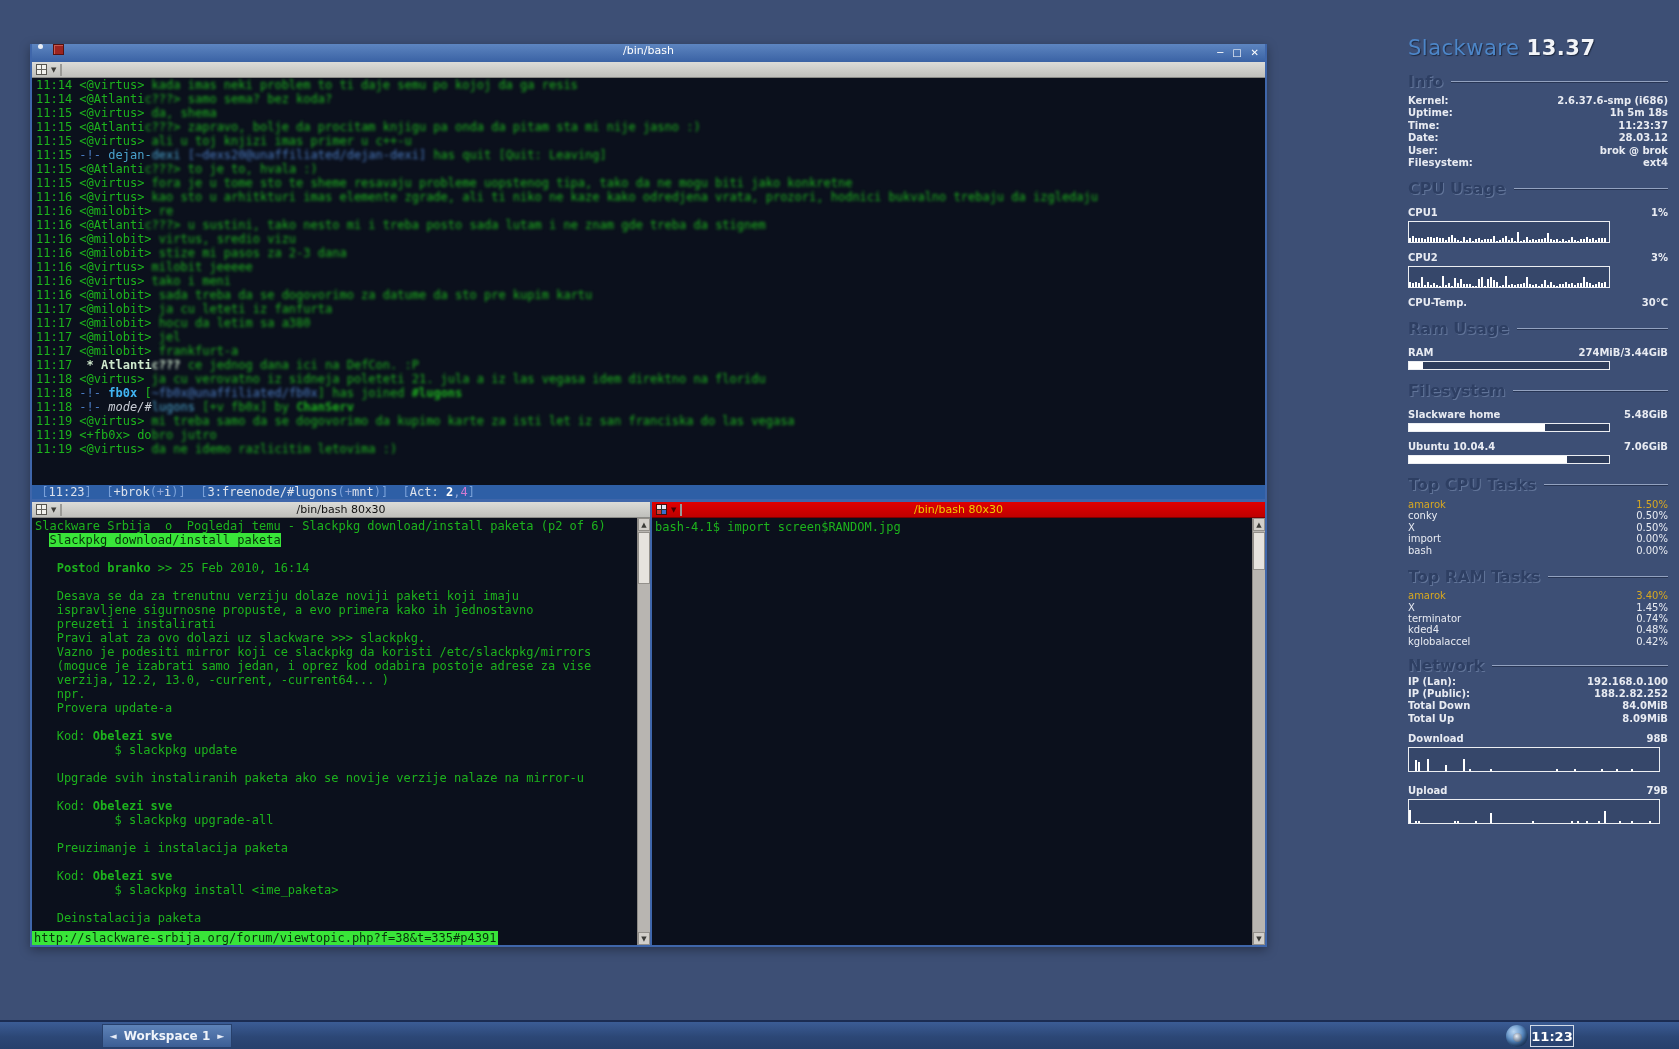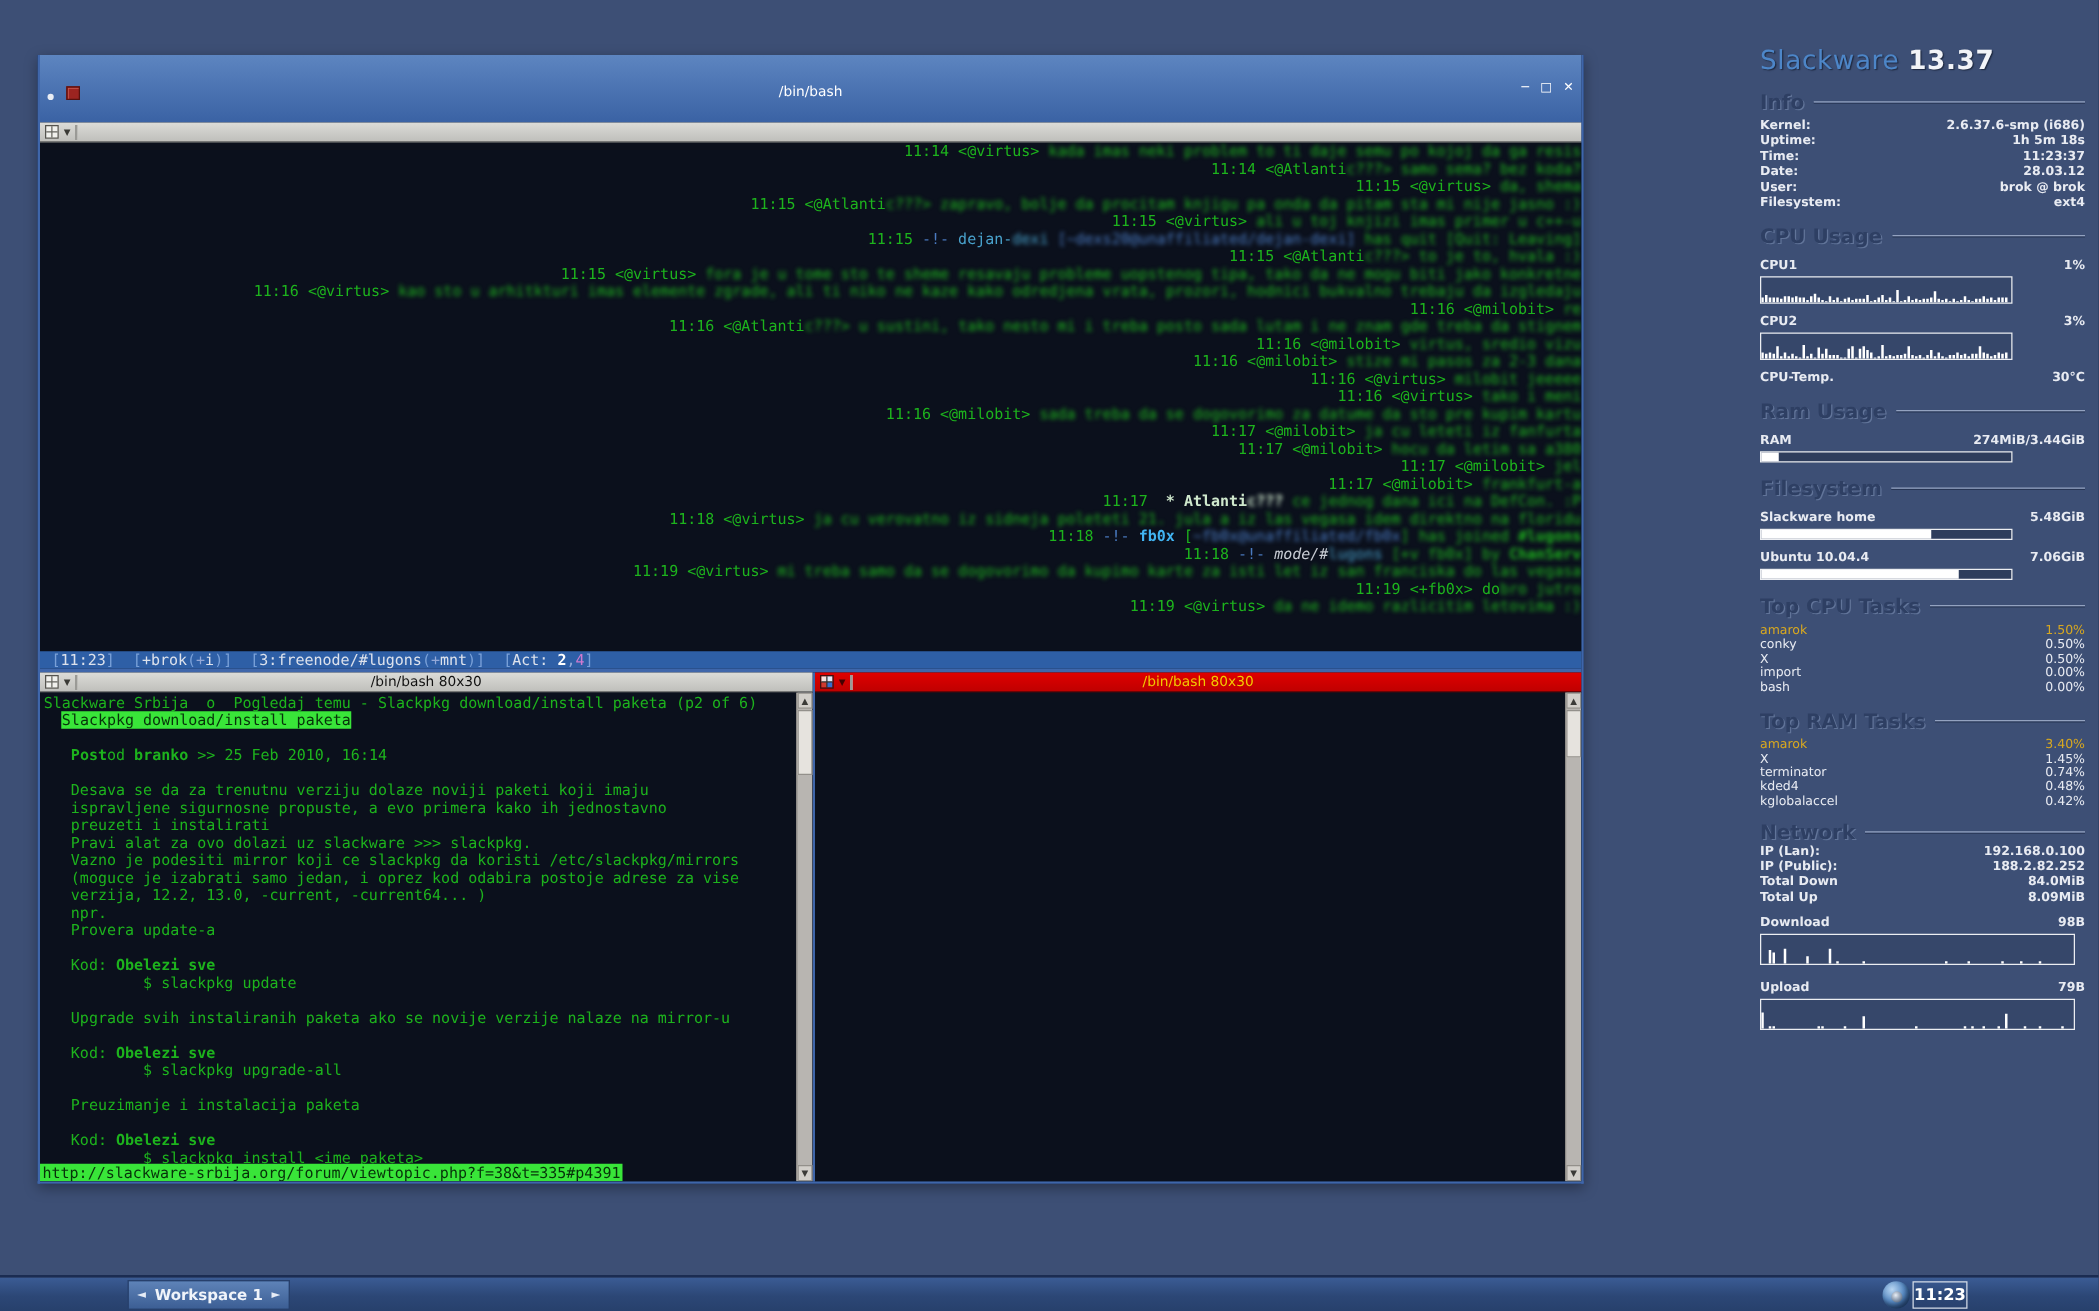--- a/index.html
+++ b/index.html
@@ -4,21 +4,21 @@
 <style>
   html,body{margin:0;padding:0;background:#2c3a59;}
   #desktop{position:relative;width:1679px;height:1049px;background:#3d4f75;overflow:hidden;
            font-family:"DejaVu Sans",sans-serif;}
 
   
   #main-window{position:absolute;left:30px;top:44px;width:1237px;height:903px;
     border:2px solid #3f66aa;border-top:none;background:#0b101c;display:flex;flex-direction:column;
     box-shadow:0 3px 10px rgba(0,0,0,.35);box-sizing:border-box;}
   .titlebar{height:18px;flex:0 0 18px;background:linear-gradient(180deg,#5d85c0,#3a62a4);
-    display:flex;align-items:flex-end;padding:18px 6px;gap:10px;position:relative;}
+    display:flex;align-items:flex-start;padding:0 6px;gap:10px;position:relative;}
   .tb-dot{width:5px;height:5px;border-radius:50%;background:#e9edf4;}
   .tb-appicon{width:11px;height:11px;background:#9c2420;border:1px solid #58110e;box-sizing:border-box;
     box-shadow:inset 1px 1px 0 #c85a50;}
   .tb-title{position:absolute;left:0;right:0;text-align:center;color:#fff;font-size:11px;}
   .tb-controls{margin-left:auto;display:flex;gap:9px;color:#fff;font-size:10px;line-height:18px;z-index:2;}
   .tb-controls span{cursor:default;}
 
   
   .tabbar{height:16px;flex:0 0 16px;position:relative;display:flex;align-items:center;padding:0 4px;gap:4px;
     background:linear-gradient(180deg,#dcdcd8,#bfbfbb);border-bottom:1px solid #8a8a86;box-sizing:border-box;}
@@ -36,21 +36,21 @@
   .grp-arrow{font-size:7px;color:#3a3a36;line-height:16px;}
   .tab-sep{width:2px;height:12px;background:#f4f4f0;border:1px solid #9a9a96;box-sizing:border-box;}
 
   
   .term{font-family:"DejaVu Sans Mono",monospace;font-size:12px;line-height:14px;color:#1db31d;
     white-space:pre;overflow:hidden;}
 
   
   #pane-irc{flex:0 0 437px;display:flex;flex-direction:column;min-height:0;}
   #irc-topic{height:15px;flex:0 0 15px;background:#2e5fa6;color:#e4e8f0;padding-left:5px;}
-  #irc-lines{flex:1;padding-left:4px;overflow:hidden;background:#0b101c;text-align:right;}
+  #irc-lines{flex:1;padding-left:4px;overflow:hidden;background:#0b101c;}
   .irc-line{height:14px;}
   #irc-statusbar{height:14px;flex:0 0 14px;background:#2e5fa6;padding-left:2px;}
   #irc-inputline{height:14px;flex:0 0 14px;background:#0b101c;padding-left:4px;}
   .cursor-box{display:inline-block;width:7px;height:11px;border:1px solid #27c027;
     vertical-align:-2px;margin-left:7px;}
 
   .splitter{height:3px;flex:0 0 3px;background:#3f66aa;}
 
   
   #bottom-row{flex:1;display:flex;min-height:0;}
@@ -173,20 +173,21 @@
       </div>
 
       <div id="pane-bash">
         <div class="tabbar red">
           <span class="grp-icon color"></span>
           <span class="grp-arrow" style="color:#400;">▼</span>
           <span class="tab-sep"></span>
           <span class="tab-title">/bin/bash 80x30</span>
         </div>
         <div class="pane-body">
+          <div id="bash-line" class="term">bash-4.1$ import screen$RANDOM.jpg</div>
           <div class="scrollbar" style="top:0;">
             <div class="sb-btn sb-up">▲</div>
             <div class="sb-thumb" style="top:14px;height:38px;"></div>
             <div class="sb-btn sb-down">▼</div>
           </div>
         </div>
       </div>
     </div>
   </div>
 

